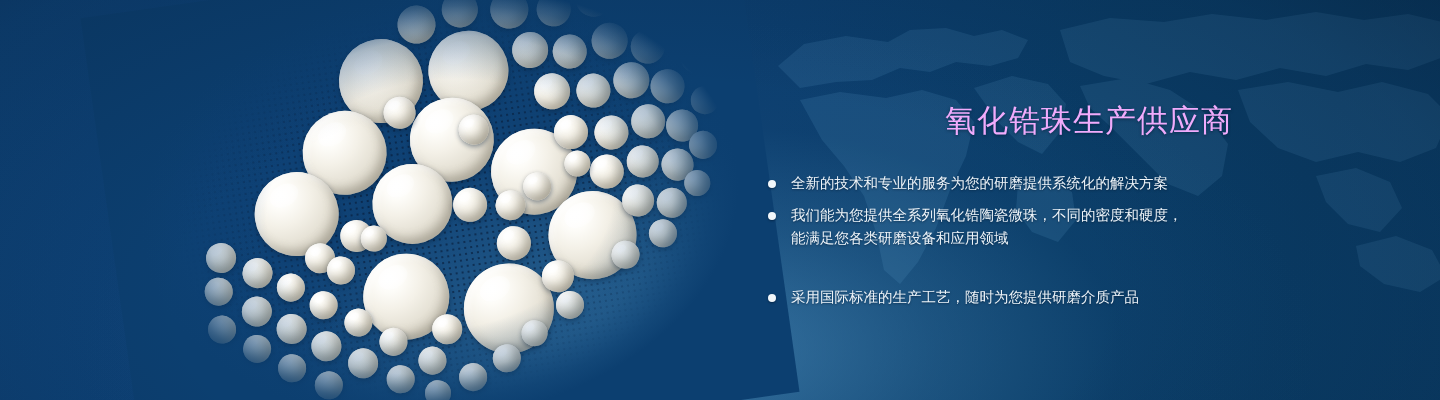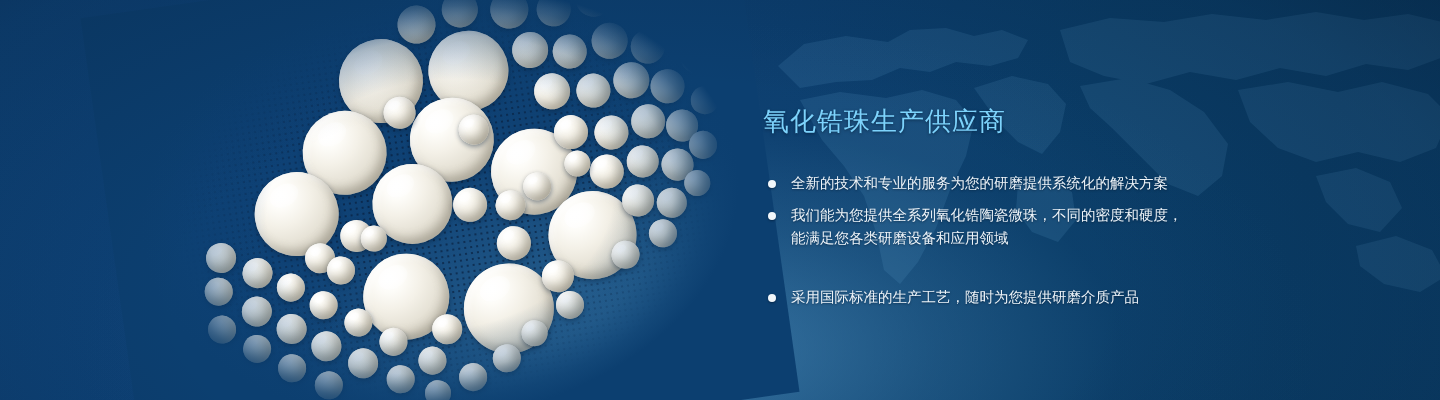--- a/index.html
+++ b/index.html
@@ -142,27 +142,28 @@
   
   .copy {
     position: absolute;
     left: 763px;
     top: 104px;
     width: 470px;
   }
 
   .title {
     margin: 0;
-    font-size: 26px;
+    font-size: 31px;
     font-weight: 400;
     line-height: 34px;
     letter-spacing: 1px;
-    color: #7dd3fc;
+    color: #f0abfc;
     text-shadow: 0 1px 3px rgba(2,20,40,0.55);
     white-space: nowrap;
+    text-align: right;
   }
 
   .bullets {
     list-style: none;
     margin: 34px 0 0 0;
     padding: 0;
   }
   .bullet {
     position: relative;
     padding-left: 28px;

